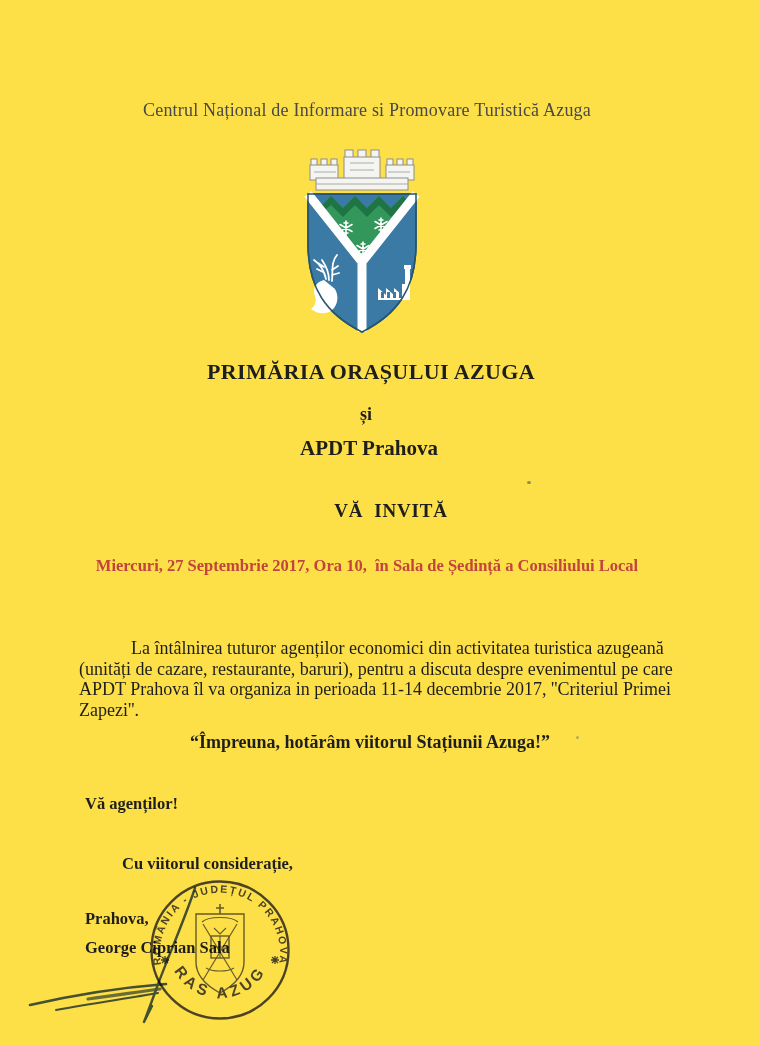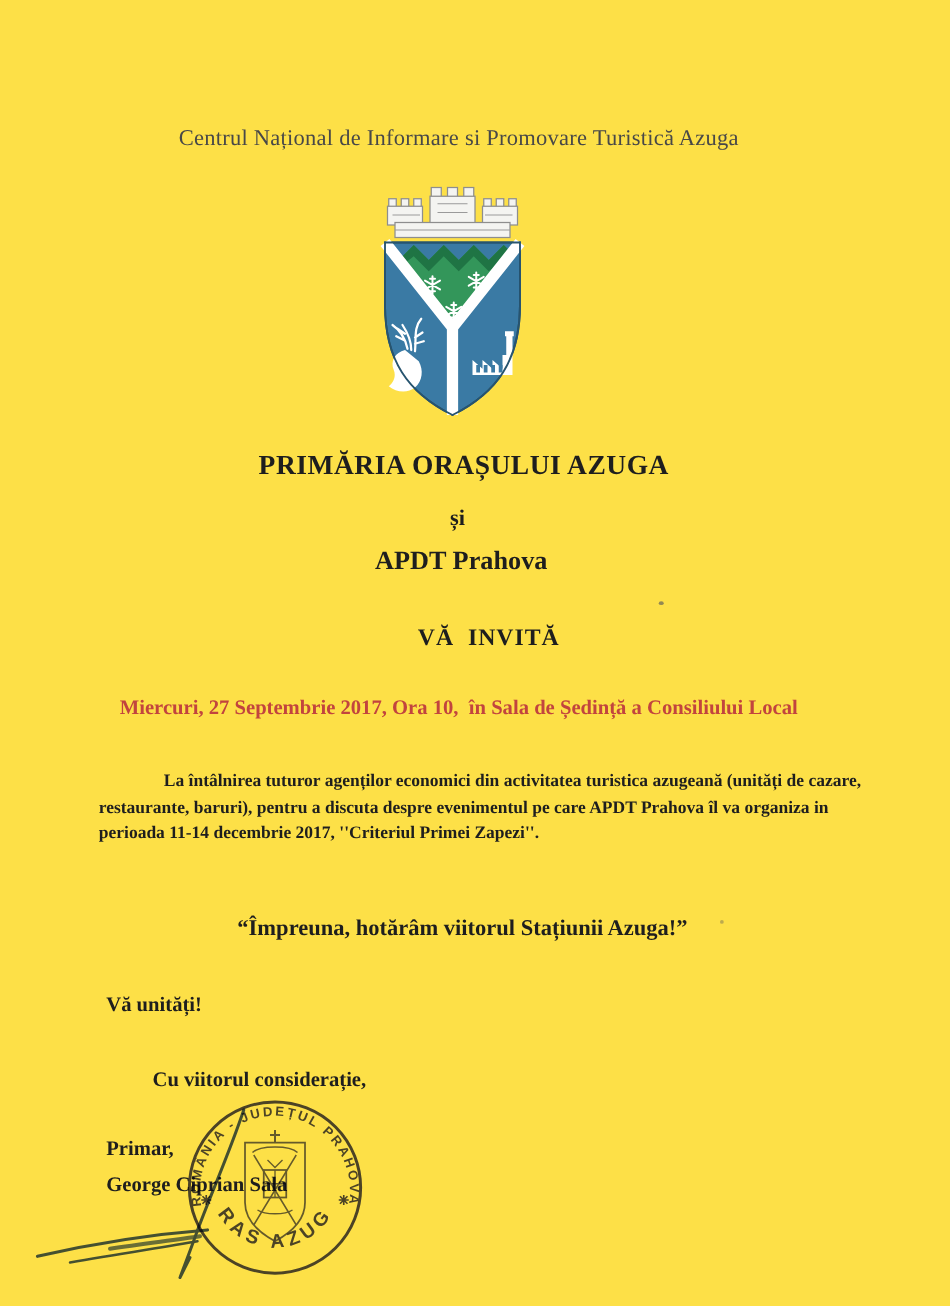--- a/index.html
+++ b/index.html
@@ -23,22 +23,22 @@
   .org1 { top: 344px; left: -9px; font-size: 22px; font-weight: bold; letter-spacing: .4px; }
   .conj { top: 386px; left: -14px; font-size: 18px; font-weight: bold; }
   .org2 { top: 419px; left: -11px; font-size: 21px; font-weight: bold; }
   .invite { top: 481px; left: 11px; font-size: 19px; font-weight: bold; white-space: pre; letter-spacing: .8px; }
   .event {
     top: 539px; left: -13px;
     font-size: 16.5px; font-weight: bold;
     color: #c2443e; white-space: pre;
   }
   .bodytext {
-    top: 602px; left: 79px; width: 612px;
-    font-size: 14px; font-weight: bold;
+    top: 620px; left: 79px; width: 612px;
+    font-size: 18px; font-weight: normal;
     line-height: 20.5px; text-indent: 52px;
   }
   .slogan { top: 714px; left: -10px; font-size: 18px; font-weight: bold; }
   .closing { top: 777px; left: 85px; font-size: 16.5px; font-weight: bold; }
   .regards { top: 837px; left: 122px; font-size: 16.5px; font-weight: bold; }
   .signer-title { top: 892px; left: 85px; font-size: 16.5px; font-weight: bold; }
   .signer-name { top: 921px; left: 85px; font-size: 16.5px; font-weight: bold; }
   .stamp {
     top: 878px; left: 148px; width: 144px; height: 144px;
     mix-blend-mode: multiply; opacity: .92; filter: blur(.3px);
@@ -120,23 +120,23 @@
     </svg>
   </div>
 
   <h1 class="abs center org1">PRIMĂRIA ORAȘULUI AZUGA</h1>
   <p class="abs center conj">și</p>
   <h2 class="abs center org2">APDT Prahova</h2>
   <p class="abs center invite">VĂ  INVITĂ</p>
   <p class="abs center event">Miercuri, 27 Septembrie 2017, Ora 10,  în Sala de Ședință a Consiliului Local</p>
   <p class="abs bodytext">La întâlnirea tuturor agenților economici din activitatea turistica azugeană (unități de cazare, restaurante, baruri), pentru a discuta despre evenimentul pe care APDT Prahova îl va organiza in perioada 11-14 decembrie 2017, ''Criteriul Primei Zapezi''.</p>
   <p class="abs center slogan">“Împreuna, hotărâm viitorul Stațiunii Azuga!”</p>
-  <p class="abs closing">Vă unități!</p>
+  <p class="abs closing">Vă agenților!</p>
   <p class="abs regards">Cu viitorul considerație,</p>
-  <p class="abs signer-title">Primar,</p>
+  <p class="abs signer-title">Prahova,</p>
   <p class="abs signer-name">George Ciprian Sala</p>
 
   <div class="abs stamp">
     <svg width="144" height="144" viewBox="0 0 144 144">
       <defs>
         <path id="arcTop" d="M 14,90 A 60,60 0 1 1 130,90" fill="none"></path>
         <path id="arcBot" d="M 24,88 A 52,52 0 0 0 120,88" fill="none"></path>
       </defs>
       <g fill="none" stroke-width="2.4" stroke="#3d3d78">
         <circle cx="72" cy="72" r="68.5"></circle>

